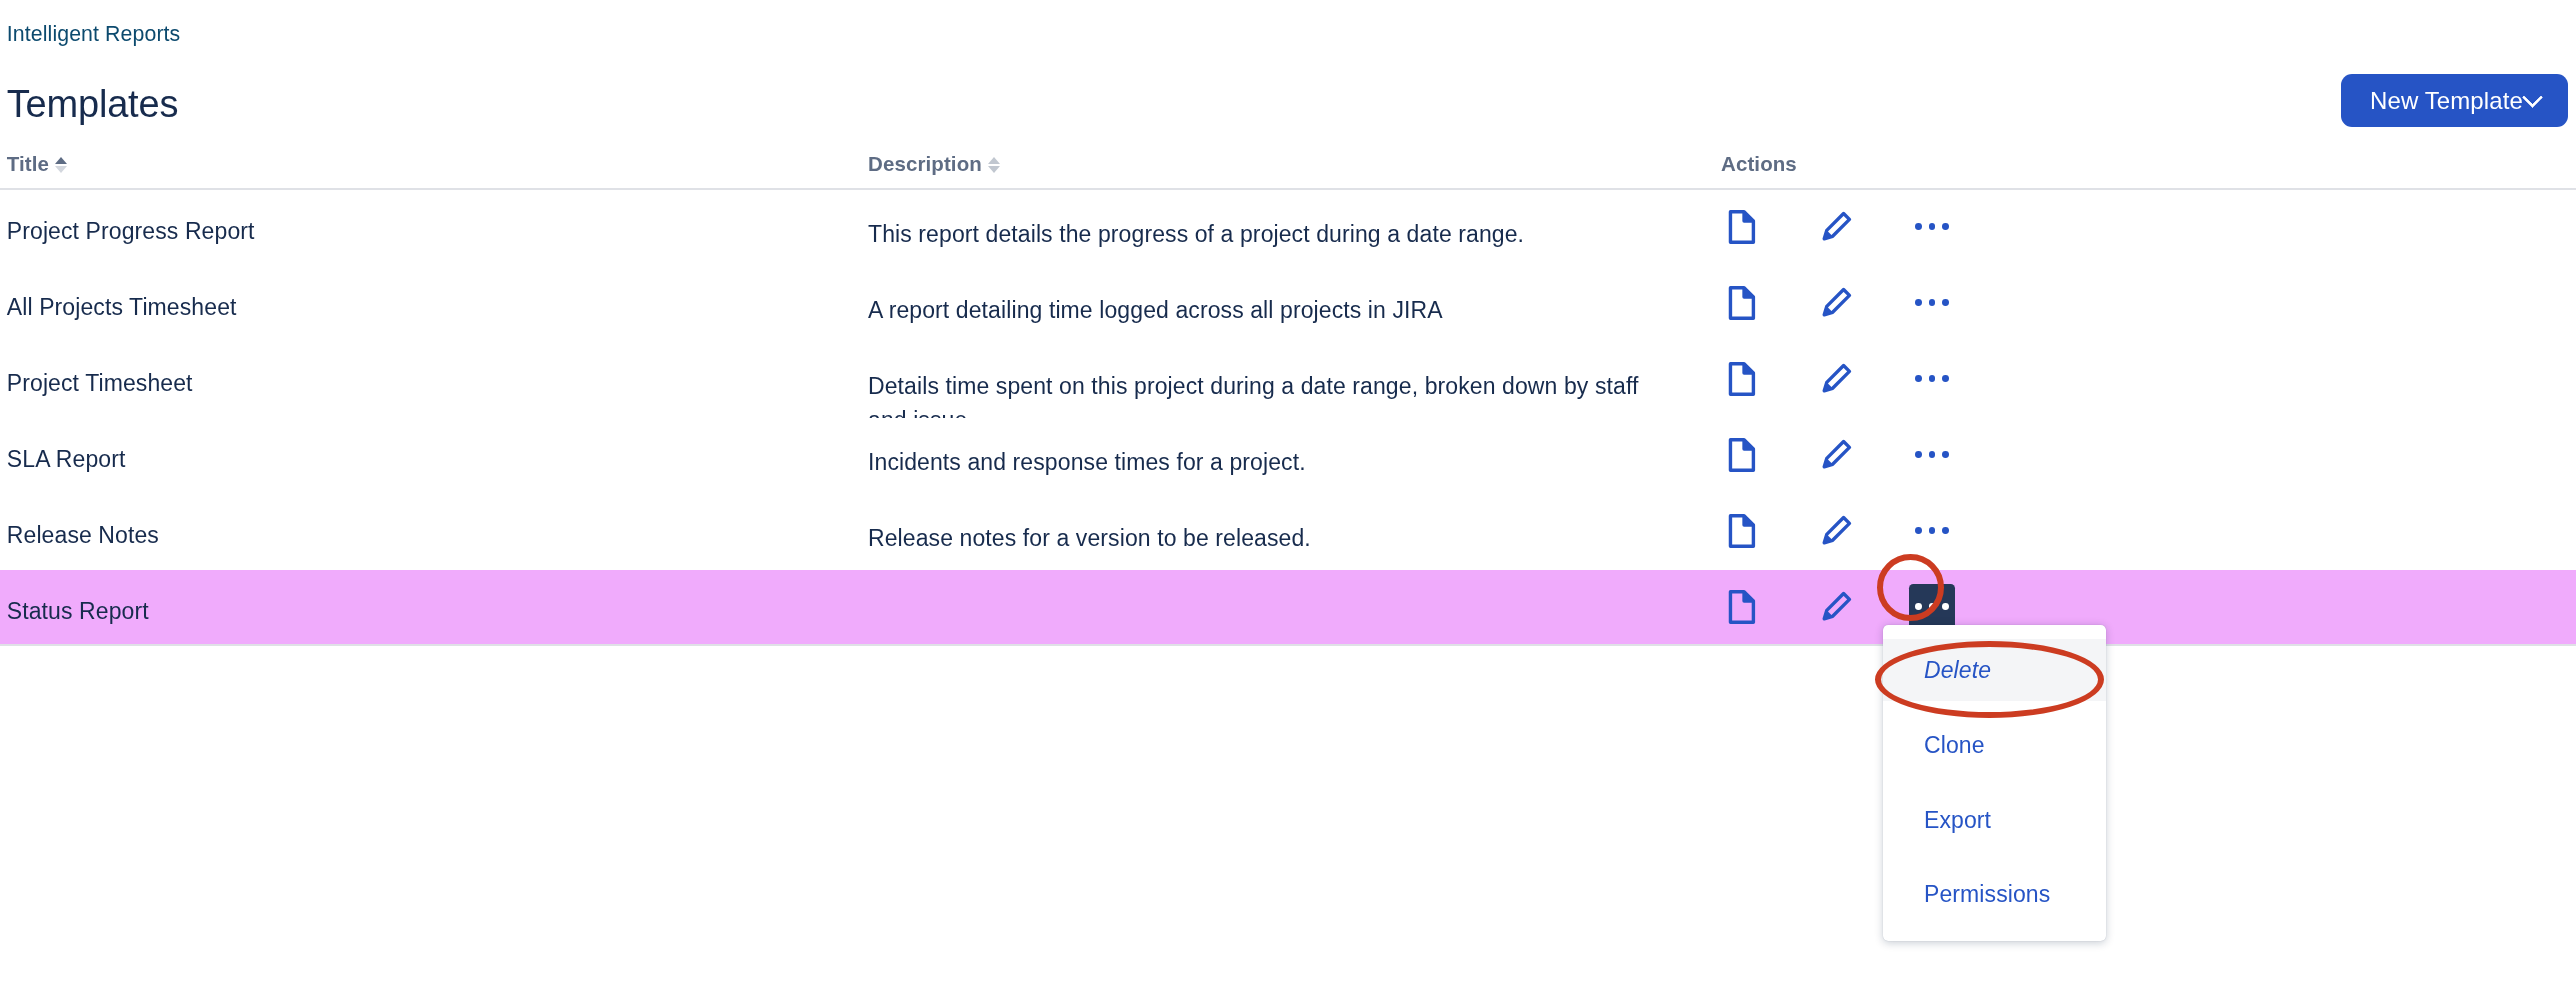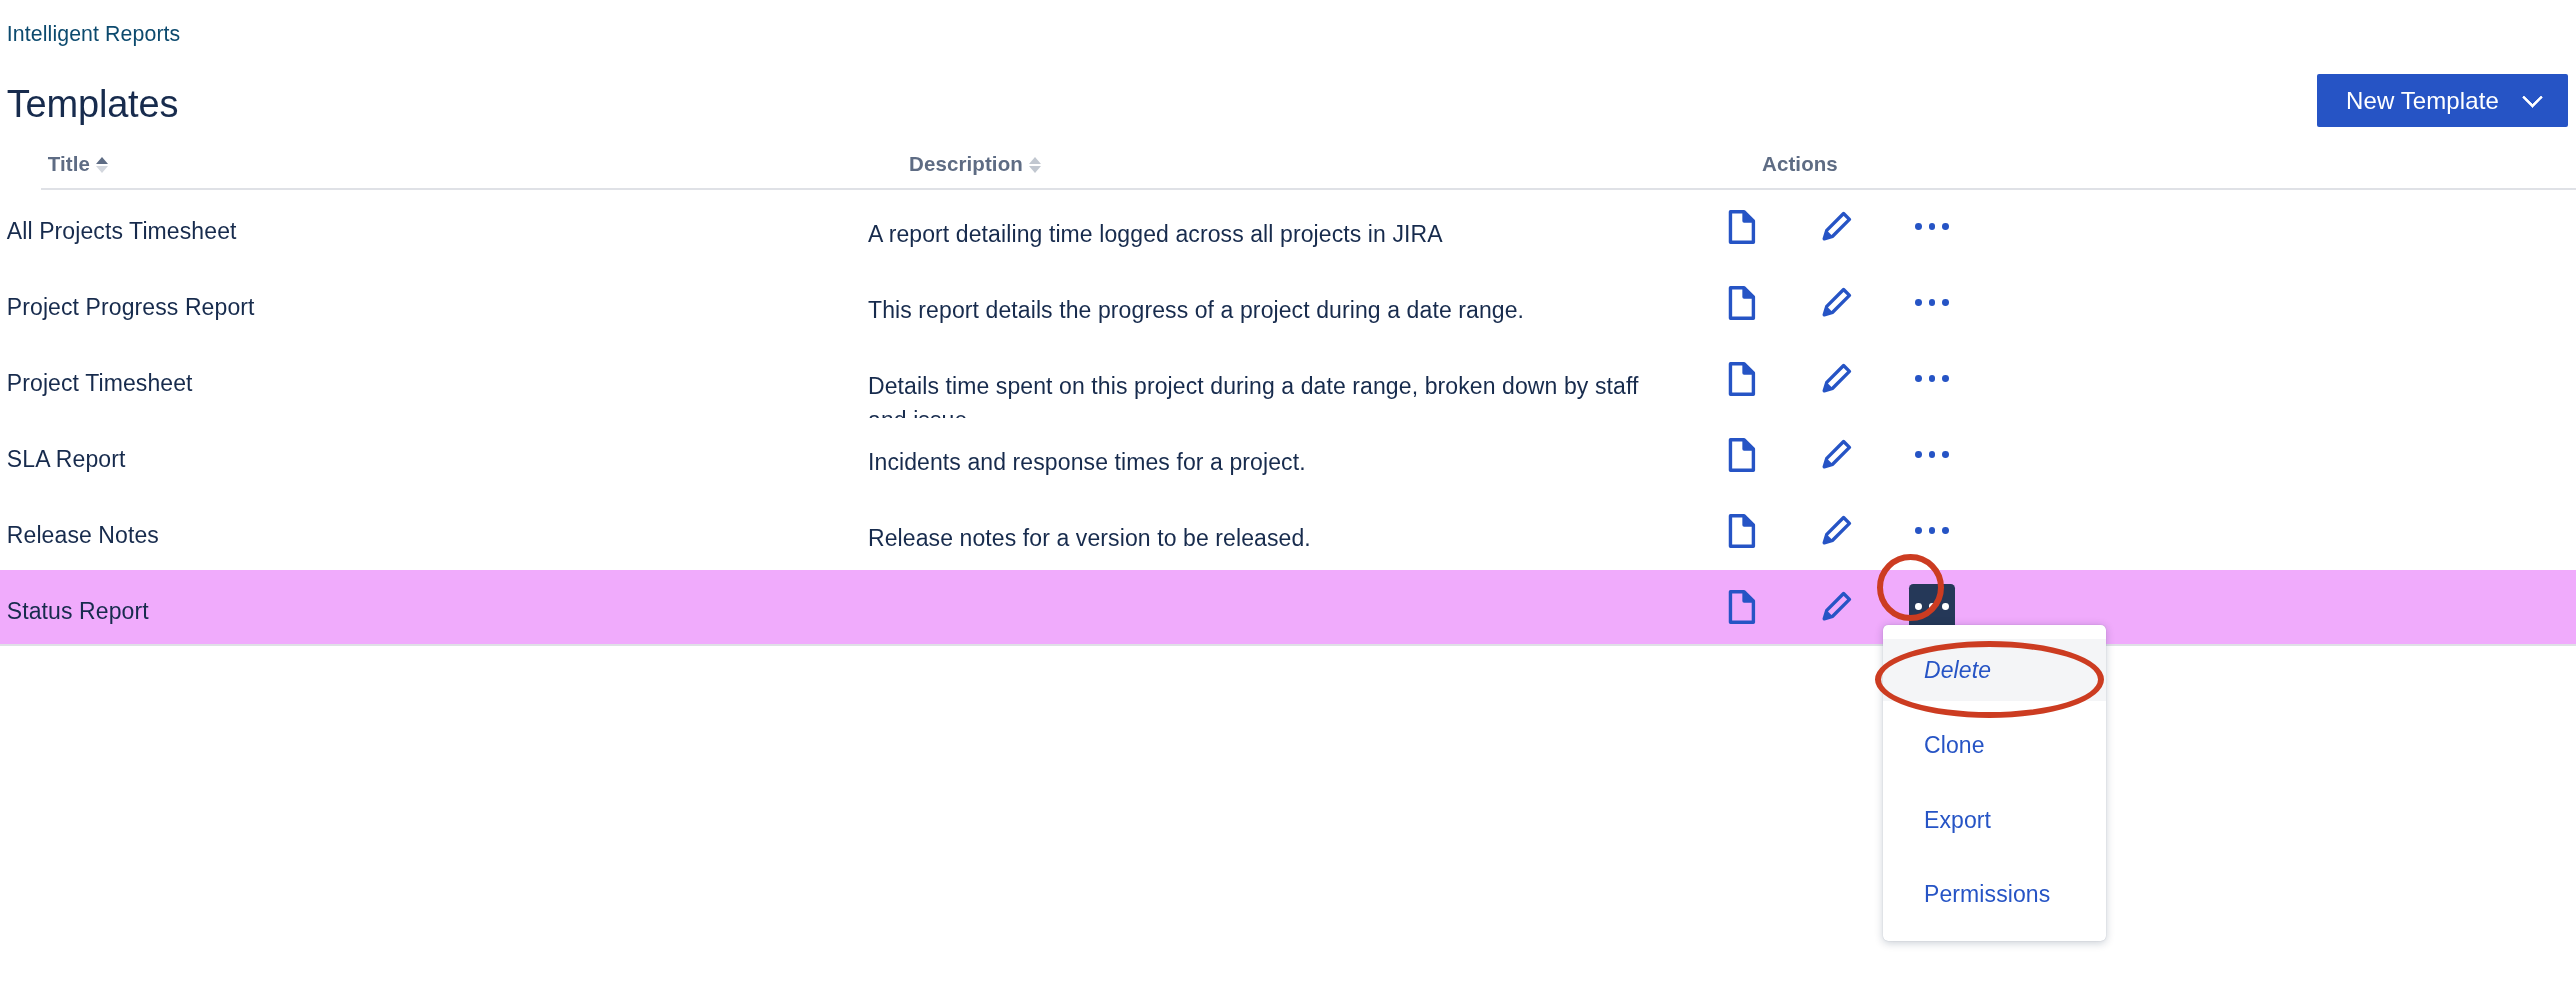--- a/index.html
+++ b/index.html
@@ -48,25 +48,24 @@
   }
 
   .new-template-btn {
     position: absolute;
     right: 8.5px;
     top: 74px;
     height: 53px;
     background: #2654c5;
     color: #ffffff;
     border: none;
-    border-radius: 2px;
+    border-radius: 11px;
     padding: 0 25.6px 0 29px;
     display: flex;
     align-items: center;
-    gap: 24px;
     font-size: 24px;
     font-family: inherit;
     cursor: pointer;
     letter-spacing: 0.1px;
   }
   .new-template-btn .chev {
     display: inline-block;
     width: 19px;
     height: 19px;
     position: relative;
@@ -87,21 +86,20 @@
   .table {
     position: absolute;
     left: 0;
     top: 152px;
     width: 2576px;
   }
   .thead {
     position: relative;
     height: 38px;
     border-bottom: 2.6px solid #dfe1e6;
-    margin-left: 41px;
   }
   .th {
     position: absolute;
     top: 0;
     font-size: 20.5px;
     font-weight: bold;
     color: #5e6c84;
     display: flex;
     align-items: center;
     gap: 3.4px;
@@ -285,50 +283,50 @@
           <i class="up"></i>
             <i class="down"></i>
         </span>
       </div>
       <div class="th th-actions">
         <span>Actions</span>
       </div>
     </div>
 
     <div class="row">
+      <div class="cell-title">Project Progress Report</div>
+      <div class="cell-desc">This report details the progress of a project during a date range.</div>
+      <div class="cell-actions">
+        <button class="icon-btn">
+          <span>
+            <svg width="29" height="34" viewBox="0 0 34 40">
+                <path d="M4 2h16l11 11v25H4z" fill="none" stroke="#2654c5" stroke-width="4" stroke-linejoin="round"></path>
+                <path d="M20 2v11h11" fill="#2654c5" stroke="#2654c5" stroke-width="4" stroke-linejoin="round"></path>
+              </svg>
+          </span>
+        </button>
+        <button class="icon-btn">
+          <span>
+            <svg width="32" height="32" viewBox="0 0 38 38">
+                <path d="M28 3l7 7-20 20-10 3 3-10z" fill="none" stroke="#2654c5" stroke-width="4" stroke-linejoin="round"></path>
+                <path d="M5 33l3-10 7 7z" fill="#2654c5"></path>
+              </svg>
+          </span>
+        </button>
+        <button class="dots-btn">
+          <span></span>
+            <span></span>
+            <span></span>
+        </button>
+      </div>
+    </div>
+
+    <div class="row">
       <div class="cell-title">All Projects Timesheet</div>
       <div class="cell-desc">A report detailing time logged across all projects in JIRA</div>
-      <div class="cell-actions">
-        <button class="icon-btn">
-          <span>
-            <svg width="29" height="34" viewBox="0 0 34 40">
-                <path d="M4 2h16l11 11v25H4z" fill="none" stroke="#2654c5" stroke-width="4" stroke-linejoin="round"></path>
-                <path d="M20 2v11h11" fill="#2654c5" stroke="#2654c5" stroke-width="4" stroke-linejoin="round"></path>
-              </svg>
-          </span>
-        </button>
-        <button class="icon-btn">
-          <span>
-            <svg width="32" height="32" viewBox="0 0 38 38">
-                <path d="M28 3l7 7-20 20-10 3 3-10z" fill="none" stroke="#2654c5" stroke-width="4" stroke-linejoin="round"></path>
-                <path d="M5 33l3-10 7 7z" fill="#2654c5"></path>
-              </svg>
-          </span>
-        </button>
-        <button class="dots-btn">
-          <span></span>
-            <span></span>
-            <span></span>
-        </button>
-      </div>
-    </div>
-
-    <div class="row">
-      <div class="cell-title">Project Progress Report</div>
-      <div class="cell-desc">This report details the progress of a project during a date range.</div>
       <div class="cell-actions">
         <button class="icon-btn">
           <span>
             <svg width="29" height="34" viewBox="0 0 34 40">
                 <path d="M4 2h16l11 11v25H4z" fill="none" stroke="#2654c5" stroke-width="4" stroke-linejoin="round"></path>
                 <path d="M20 2v11h11" fill="#2654c5" stroke="#2654c5" stroke-width="4" stroke-linejoin="round"></path>
               </svg>
           </span>
         </button>
         <button class="icon-btn">

